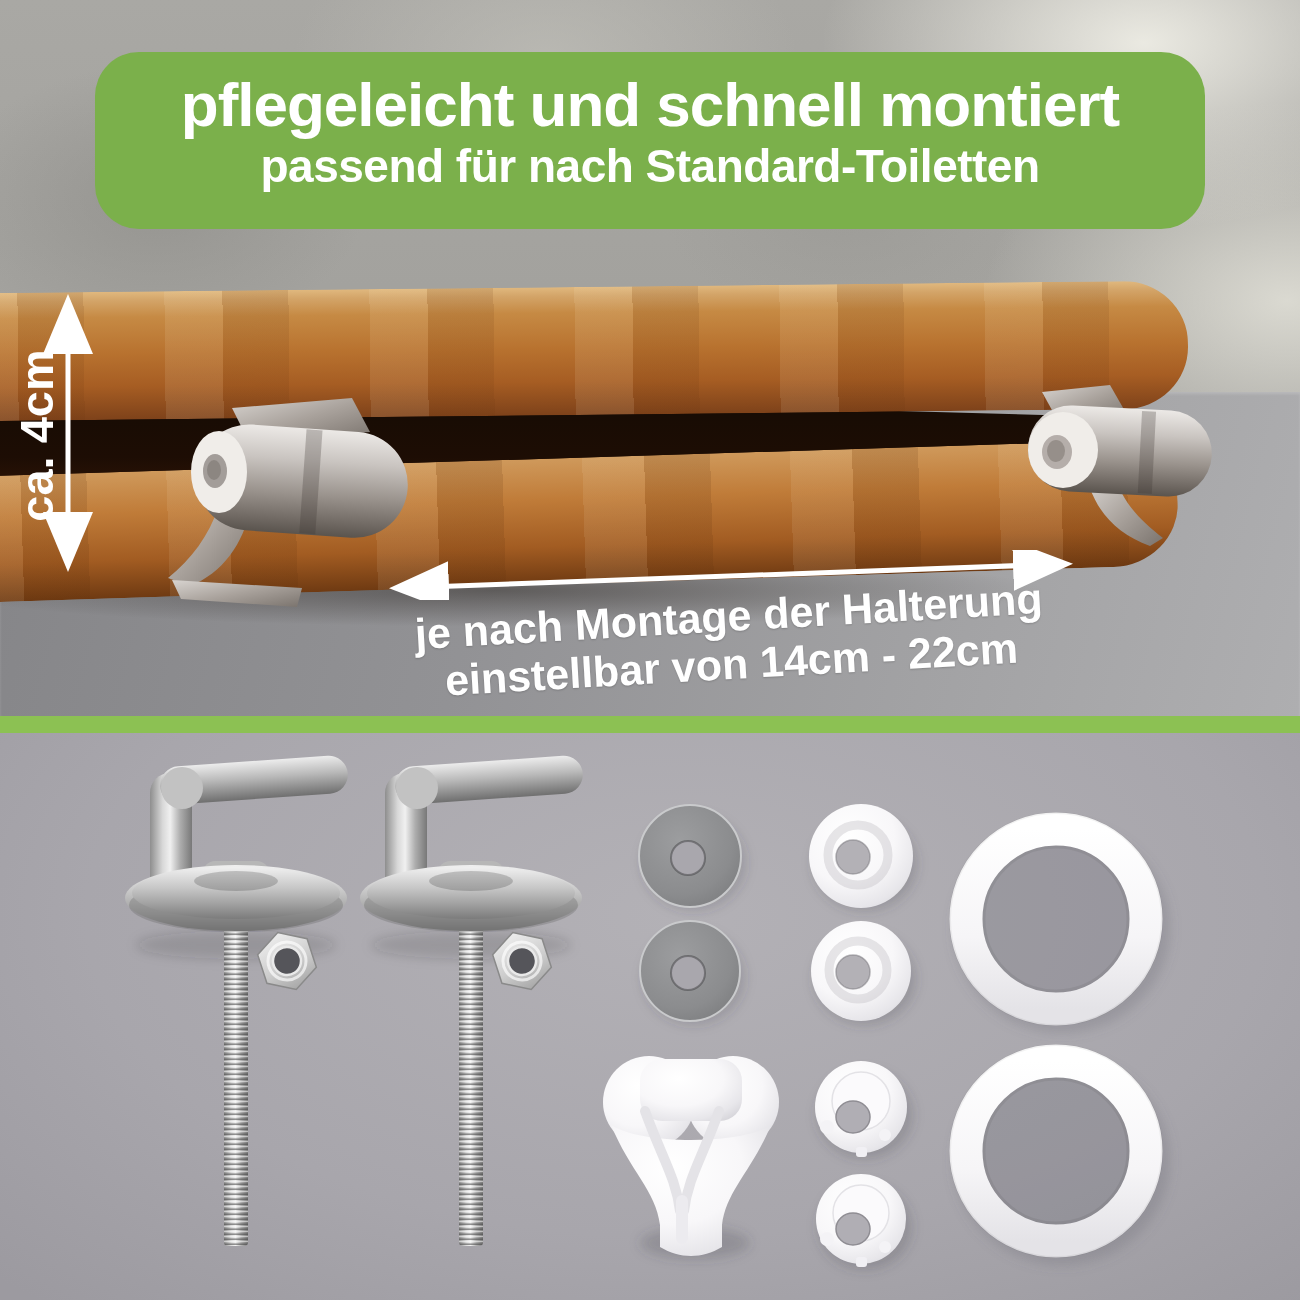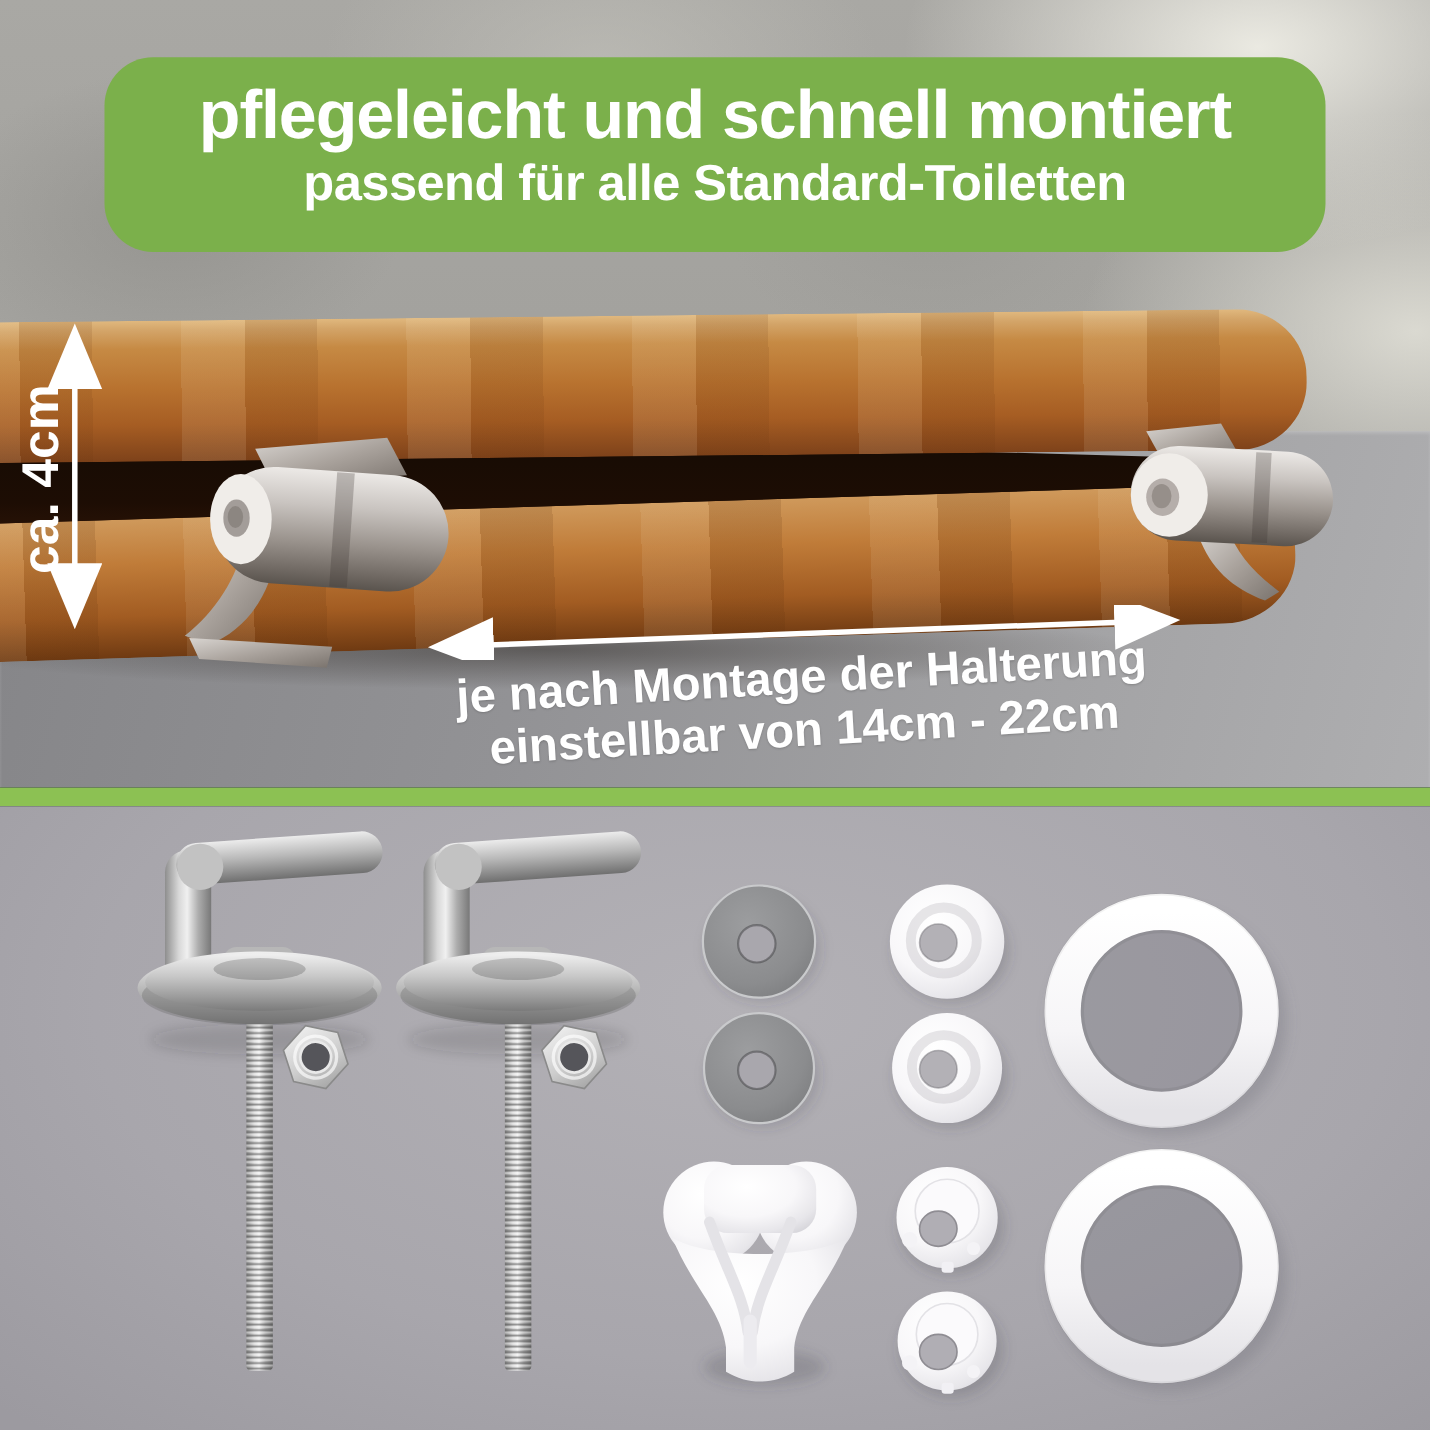--- a/index.html
+++ b/index.html
@@ -1,17 +1,17 @@
 <!DOCTYPE html>
 <html><head>
 <meta charset="utf-8">
 <style>
   html,body{margin:0;padding:0;background:#666;}
   .canvas{position:relative;width:1300px;height:1300px;overflow:hidden;
-          font-family:"Liberation Sans",sans-serif;background:#0f172a;}
+          font-family:"Liberation Sans",sans-serif;background:#4c1d95;}
 
   
   .scene{position:absolute;left:0;top:0;width:1300px;height:716px;overflow:hidden;}
   .wall{position:absolute;inset:0;
     background:
       radial-gradient(ellipse 520px 300px at 88% 6%, rgba(238,237,229,.95), rgba(238,237,229,0) 62%),
       radial-gradient(ellipse 460px 300px at 99% 42%, rgba(228,227,218,.85), rgba(228,227,218,0) 66%),
       radial-gradient(ellipse 340px 220px at 12% 28%, rgba(138,137,133,.55), rgba(138,137,133,0) 62%),
       radial-gradient(ellipse 420px 240px at 42% 8%, rgba(196,195,188,.6), rgba(196,195,188,0) 60%),
       radial-gradient(ellipse 300px 180px at 65% 30%, rgba(150,149,145,.45), rgba(150,149,145,0) 60%),
@@ -103,21 +103,21 @@
         <rect x="1028" y="408" width="184" height="86" rx="43" fill="url(#cylG)" transform="rotate(3 1120 450)"></rect>
         <rect x="1140" y="410" width="14" height="82" fill="rgba(60,55,50,.28)" transform="rotate(3 1120 450)"></rect>
         <ellipse cx="1063" cy="450" rx="35" ry="38" fill="#f0ede9"></ellipse>
         <ellipse cx="1057" cy="452" rx="15" ry="17" fill="#b5aeaa"></ellipse>
         <ellipse cx="1056" cy="451" rx="9" ry="11" fill="#968f8a"></ellipse>
       </g>
     </svg>
 
     <div class="banner">
       <div class="banner-title">pflegeleicht und schnell montiert</div>
-      <div class="banner-subtitle">passend für alle Standard-Toiletten</div>
+      <div class="banner-subtitle">passend für nach Standard-Toiletten</div>
     </div>
 
     <svg class="v-arrow" width="60" height="290" viewBox="0 0 60 290">
       <defs>
         <marker id="ahv" orient="auto-start-reverse" markerWidth="14" markerHeight="12" refX="10" refY="5">
           <path d="M0,0 L12,5 L0,10 z" fill="#ffffff"></path>
         </marker>
       </defs>
       <line x1="28" y1="16" x2="28" y2="274" stroke="#ffffff" stroke-width="5" marker-start="url(#ahv)" marker-end="url(#ahv)"></line>
     </svg>

